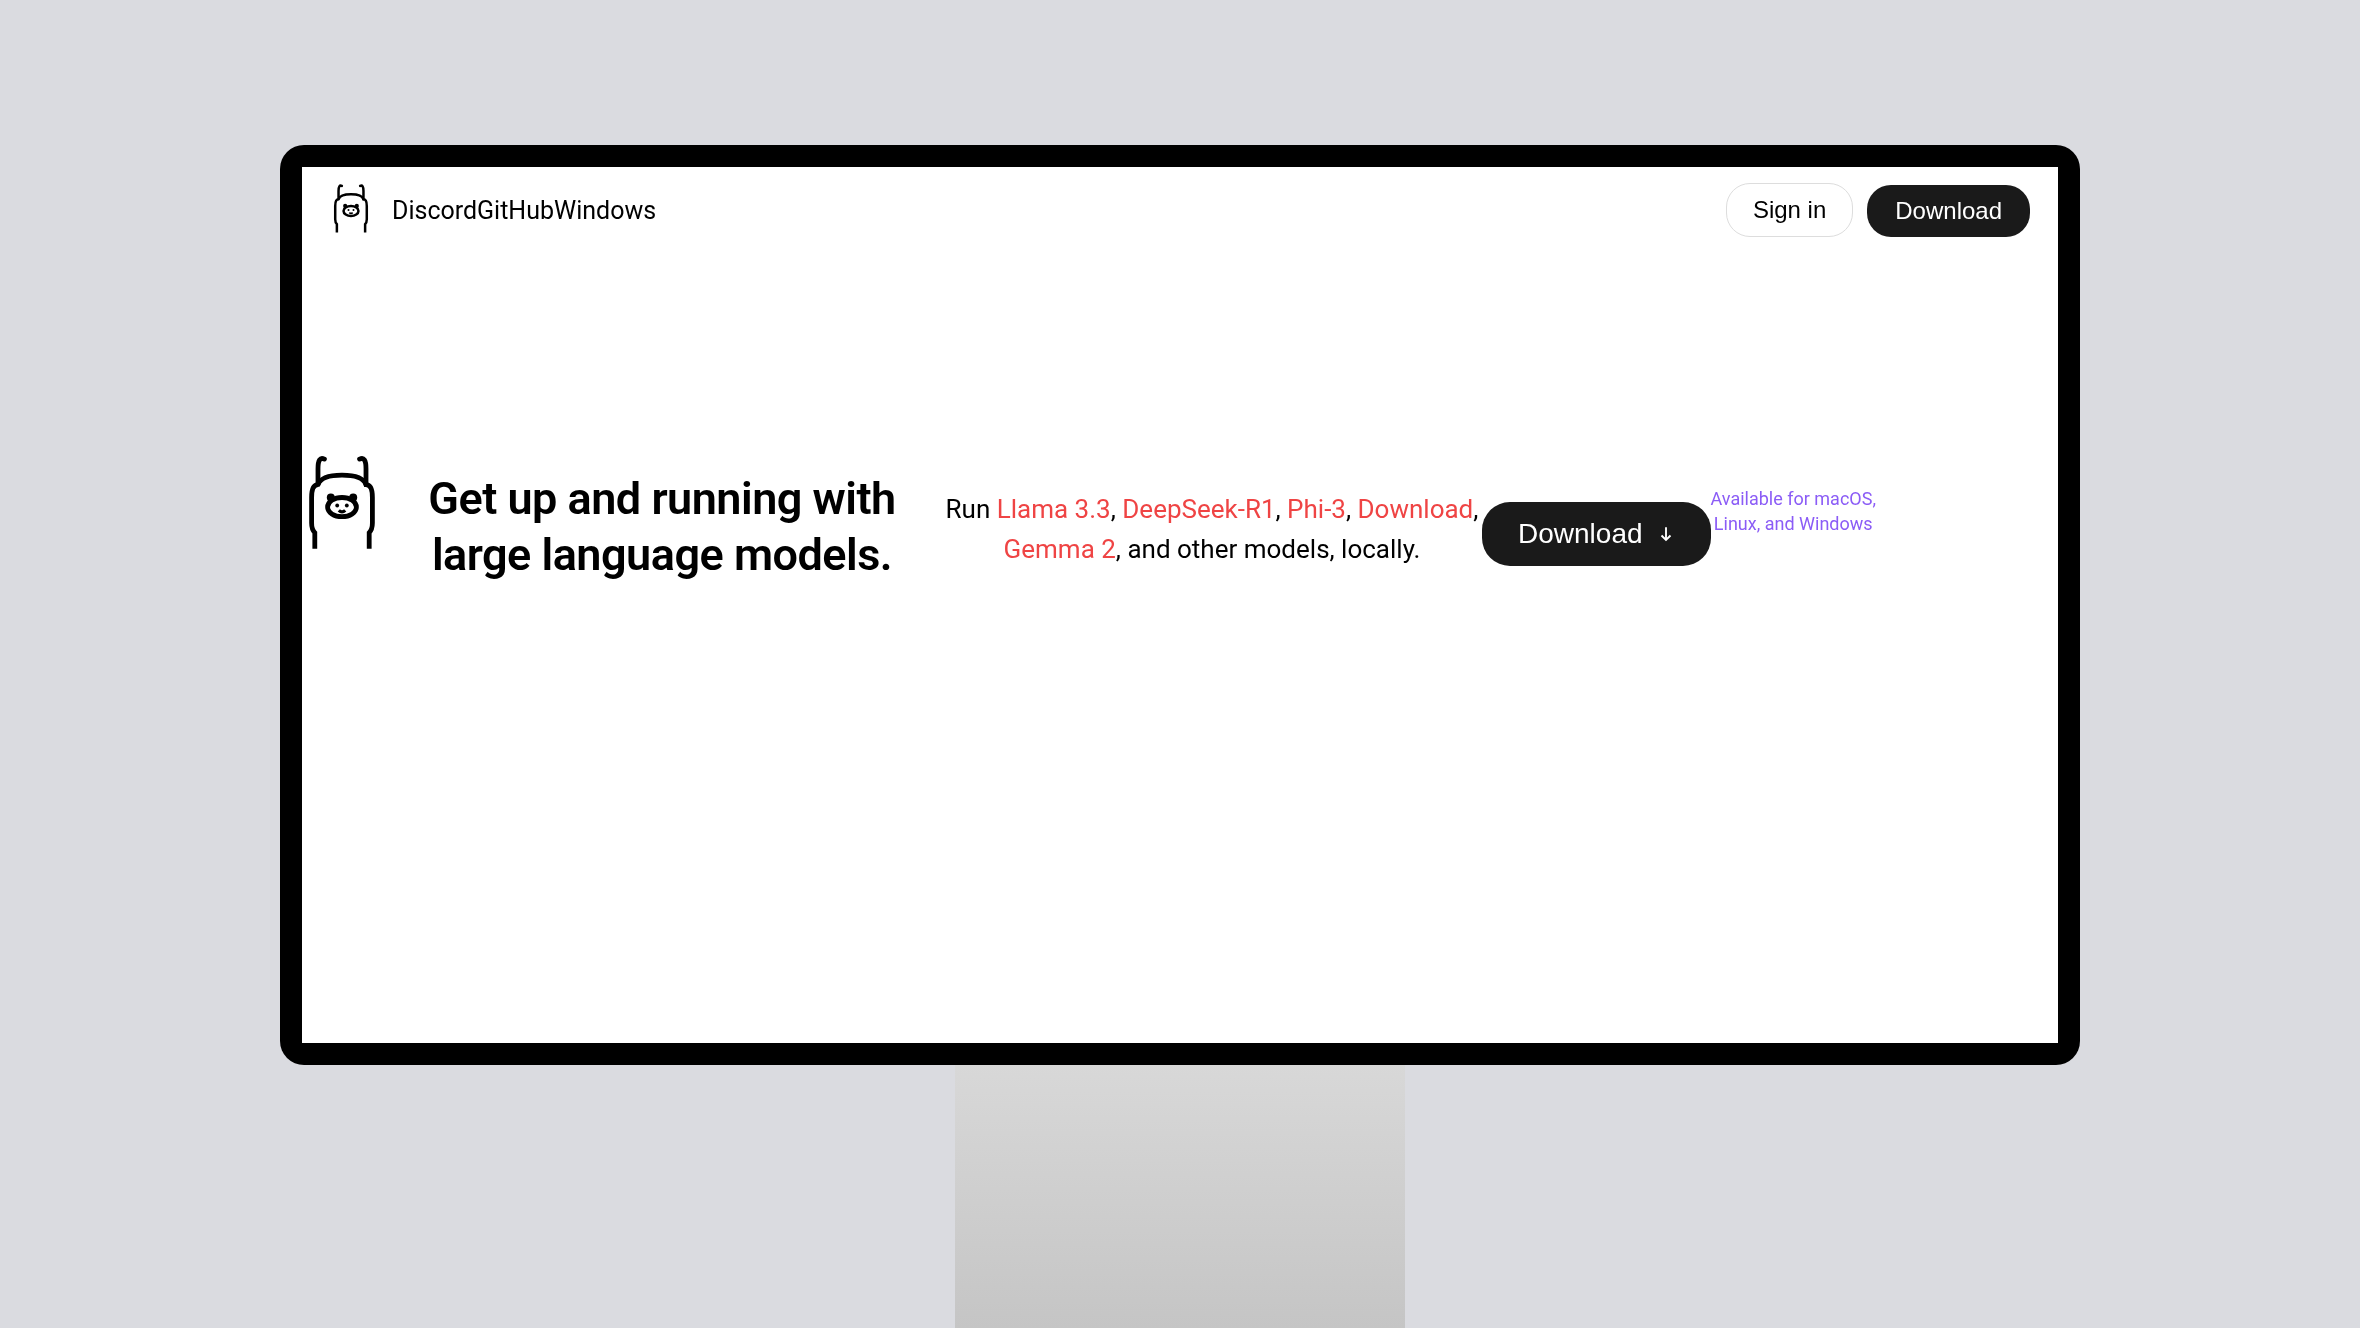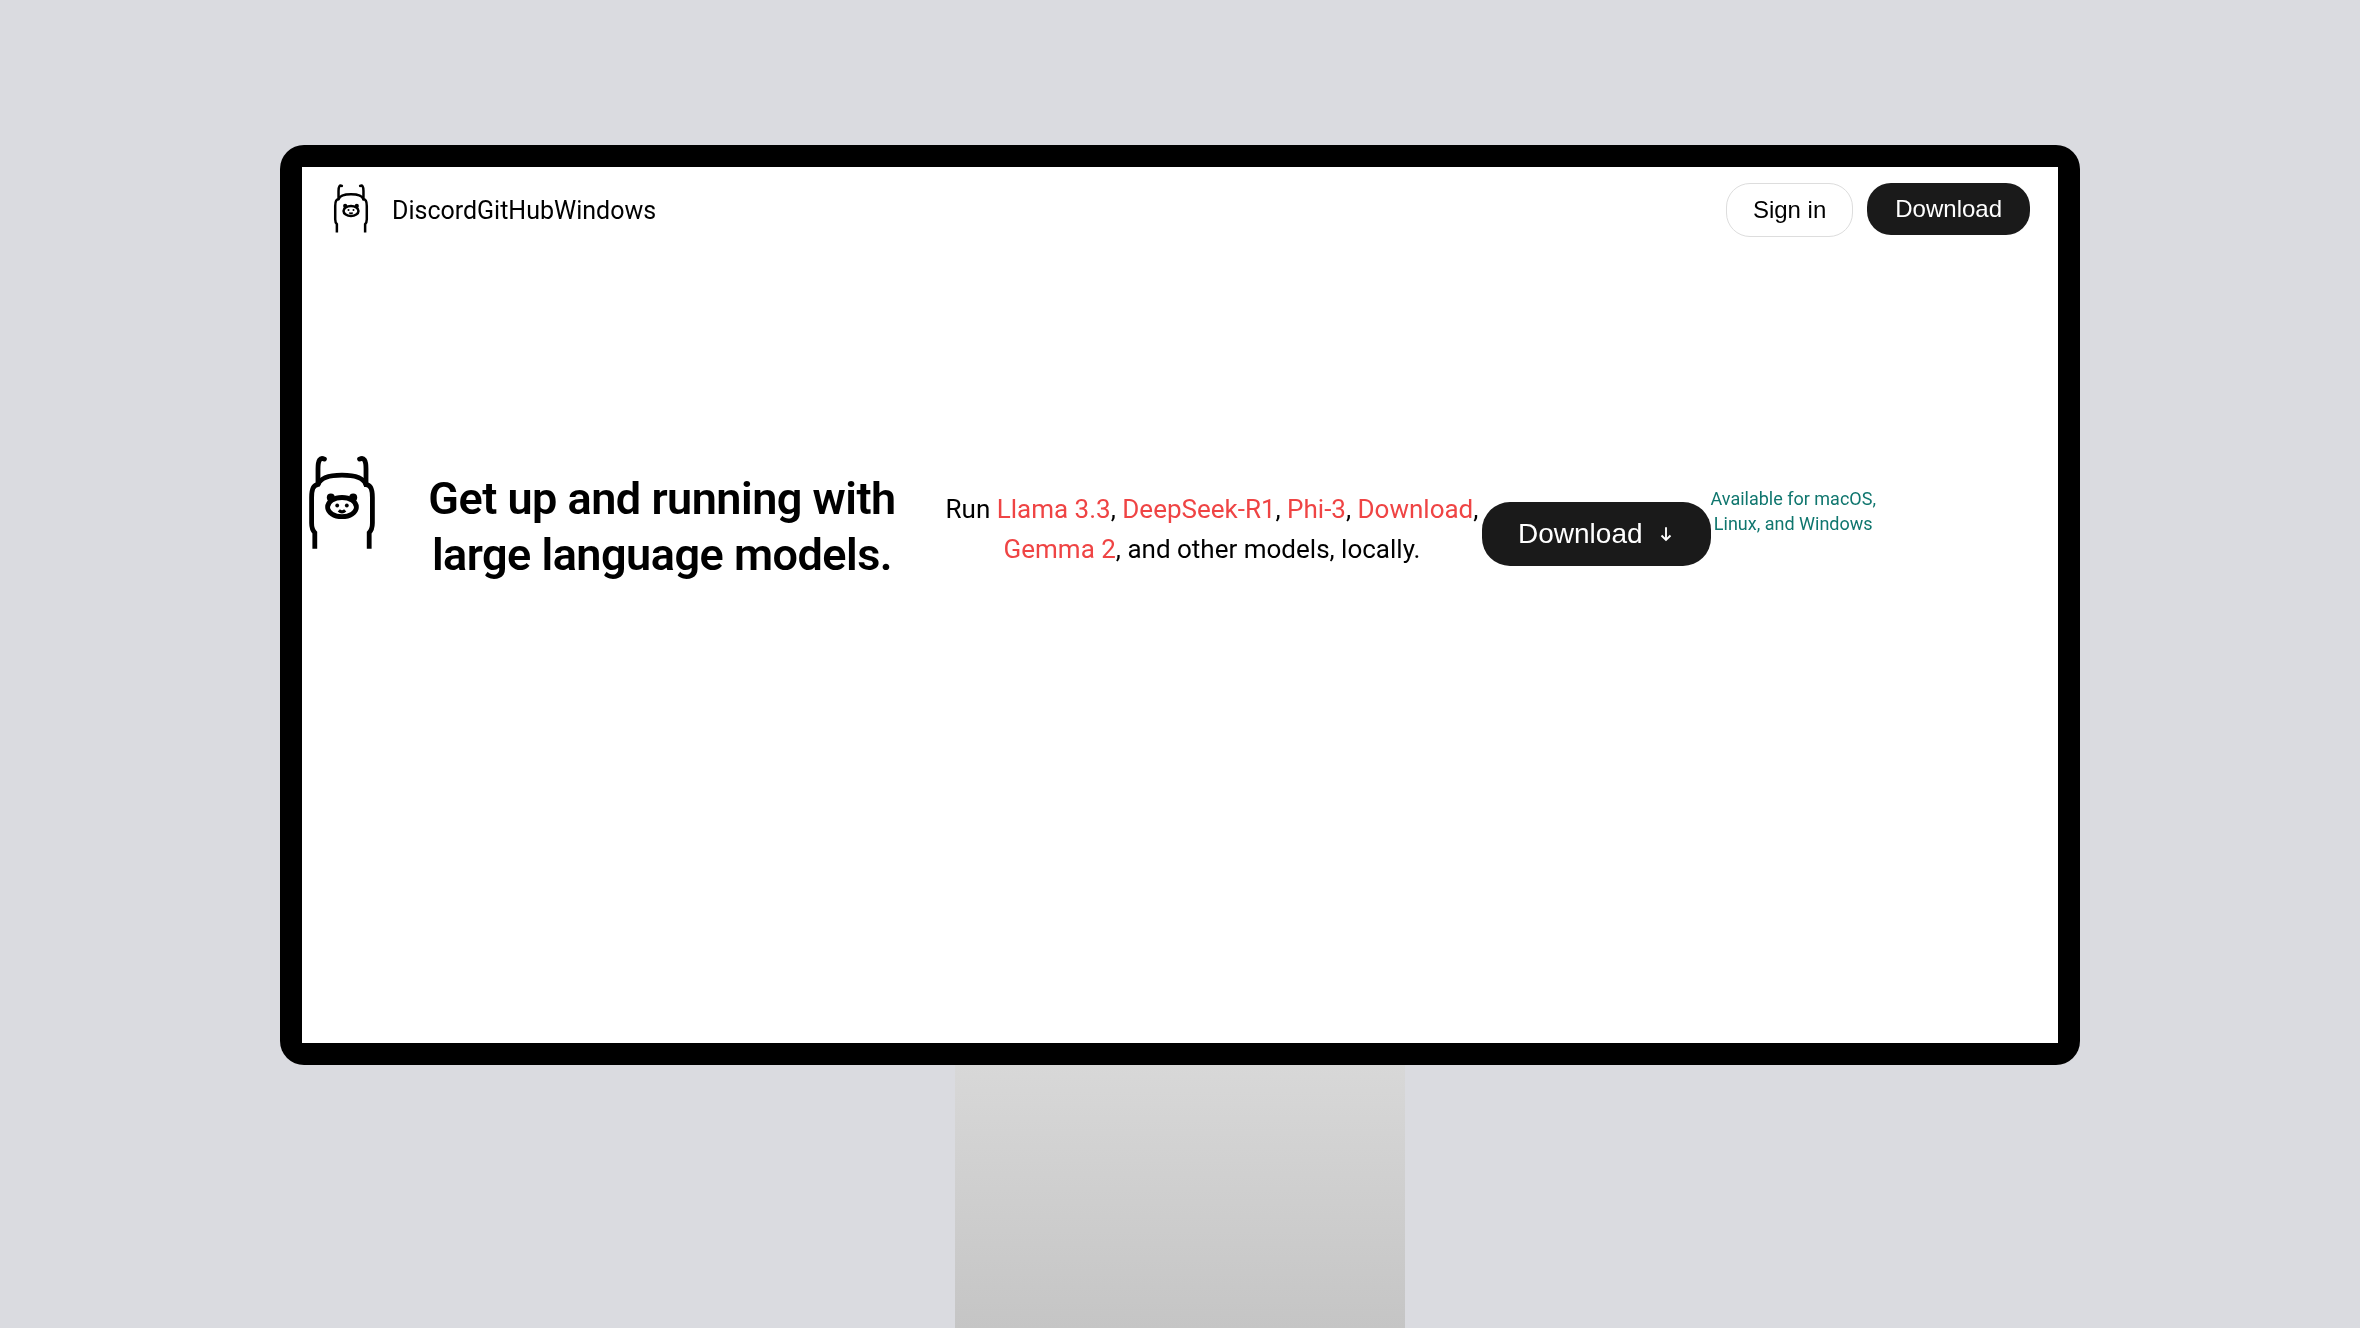--- a/index.html
+++ b/index.html
@@ -96,21 +96,21 @@
       transform: translateY(-50%);
       width: 18px;
       height: 18px;
       color: #888;
     }
     
     .header-right {
       margin-left: auto;
       display: flex;
       gap: 14px;
-      align-items: flex-start;
+      align-items: flex-end;
     }
     
     .signin-btn {
       padding: 12px 26px;
       font-size: 24px;
       background: #fff;
       border: 1px solid #ddd;
       border-radius: 24px;
       cursor: pointer;
       color: #000;
@@ -177,21 +177,21 @@
       gap: 14px;
     }
     
     .download-arrow {
       width: 18px;
       height: 18px;
     }
     
     .availability {
       font-size: 18px;
-      color: #0f766e;
+      color: #8b5cf6;
       text-align: center;
       margin-top: 16px;
       line-height: 1.4;
     }
   </style>
 </head>
 <body>
 
 <div class="monitor-frame">
   <div class="screen">

